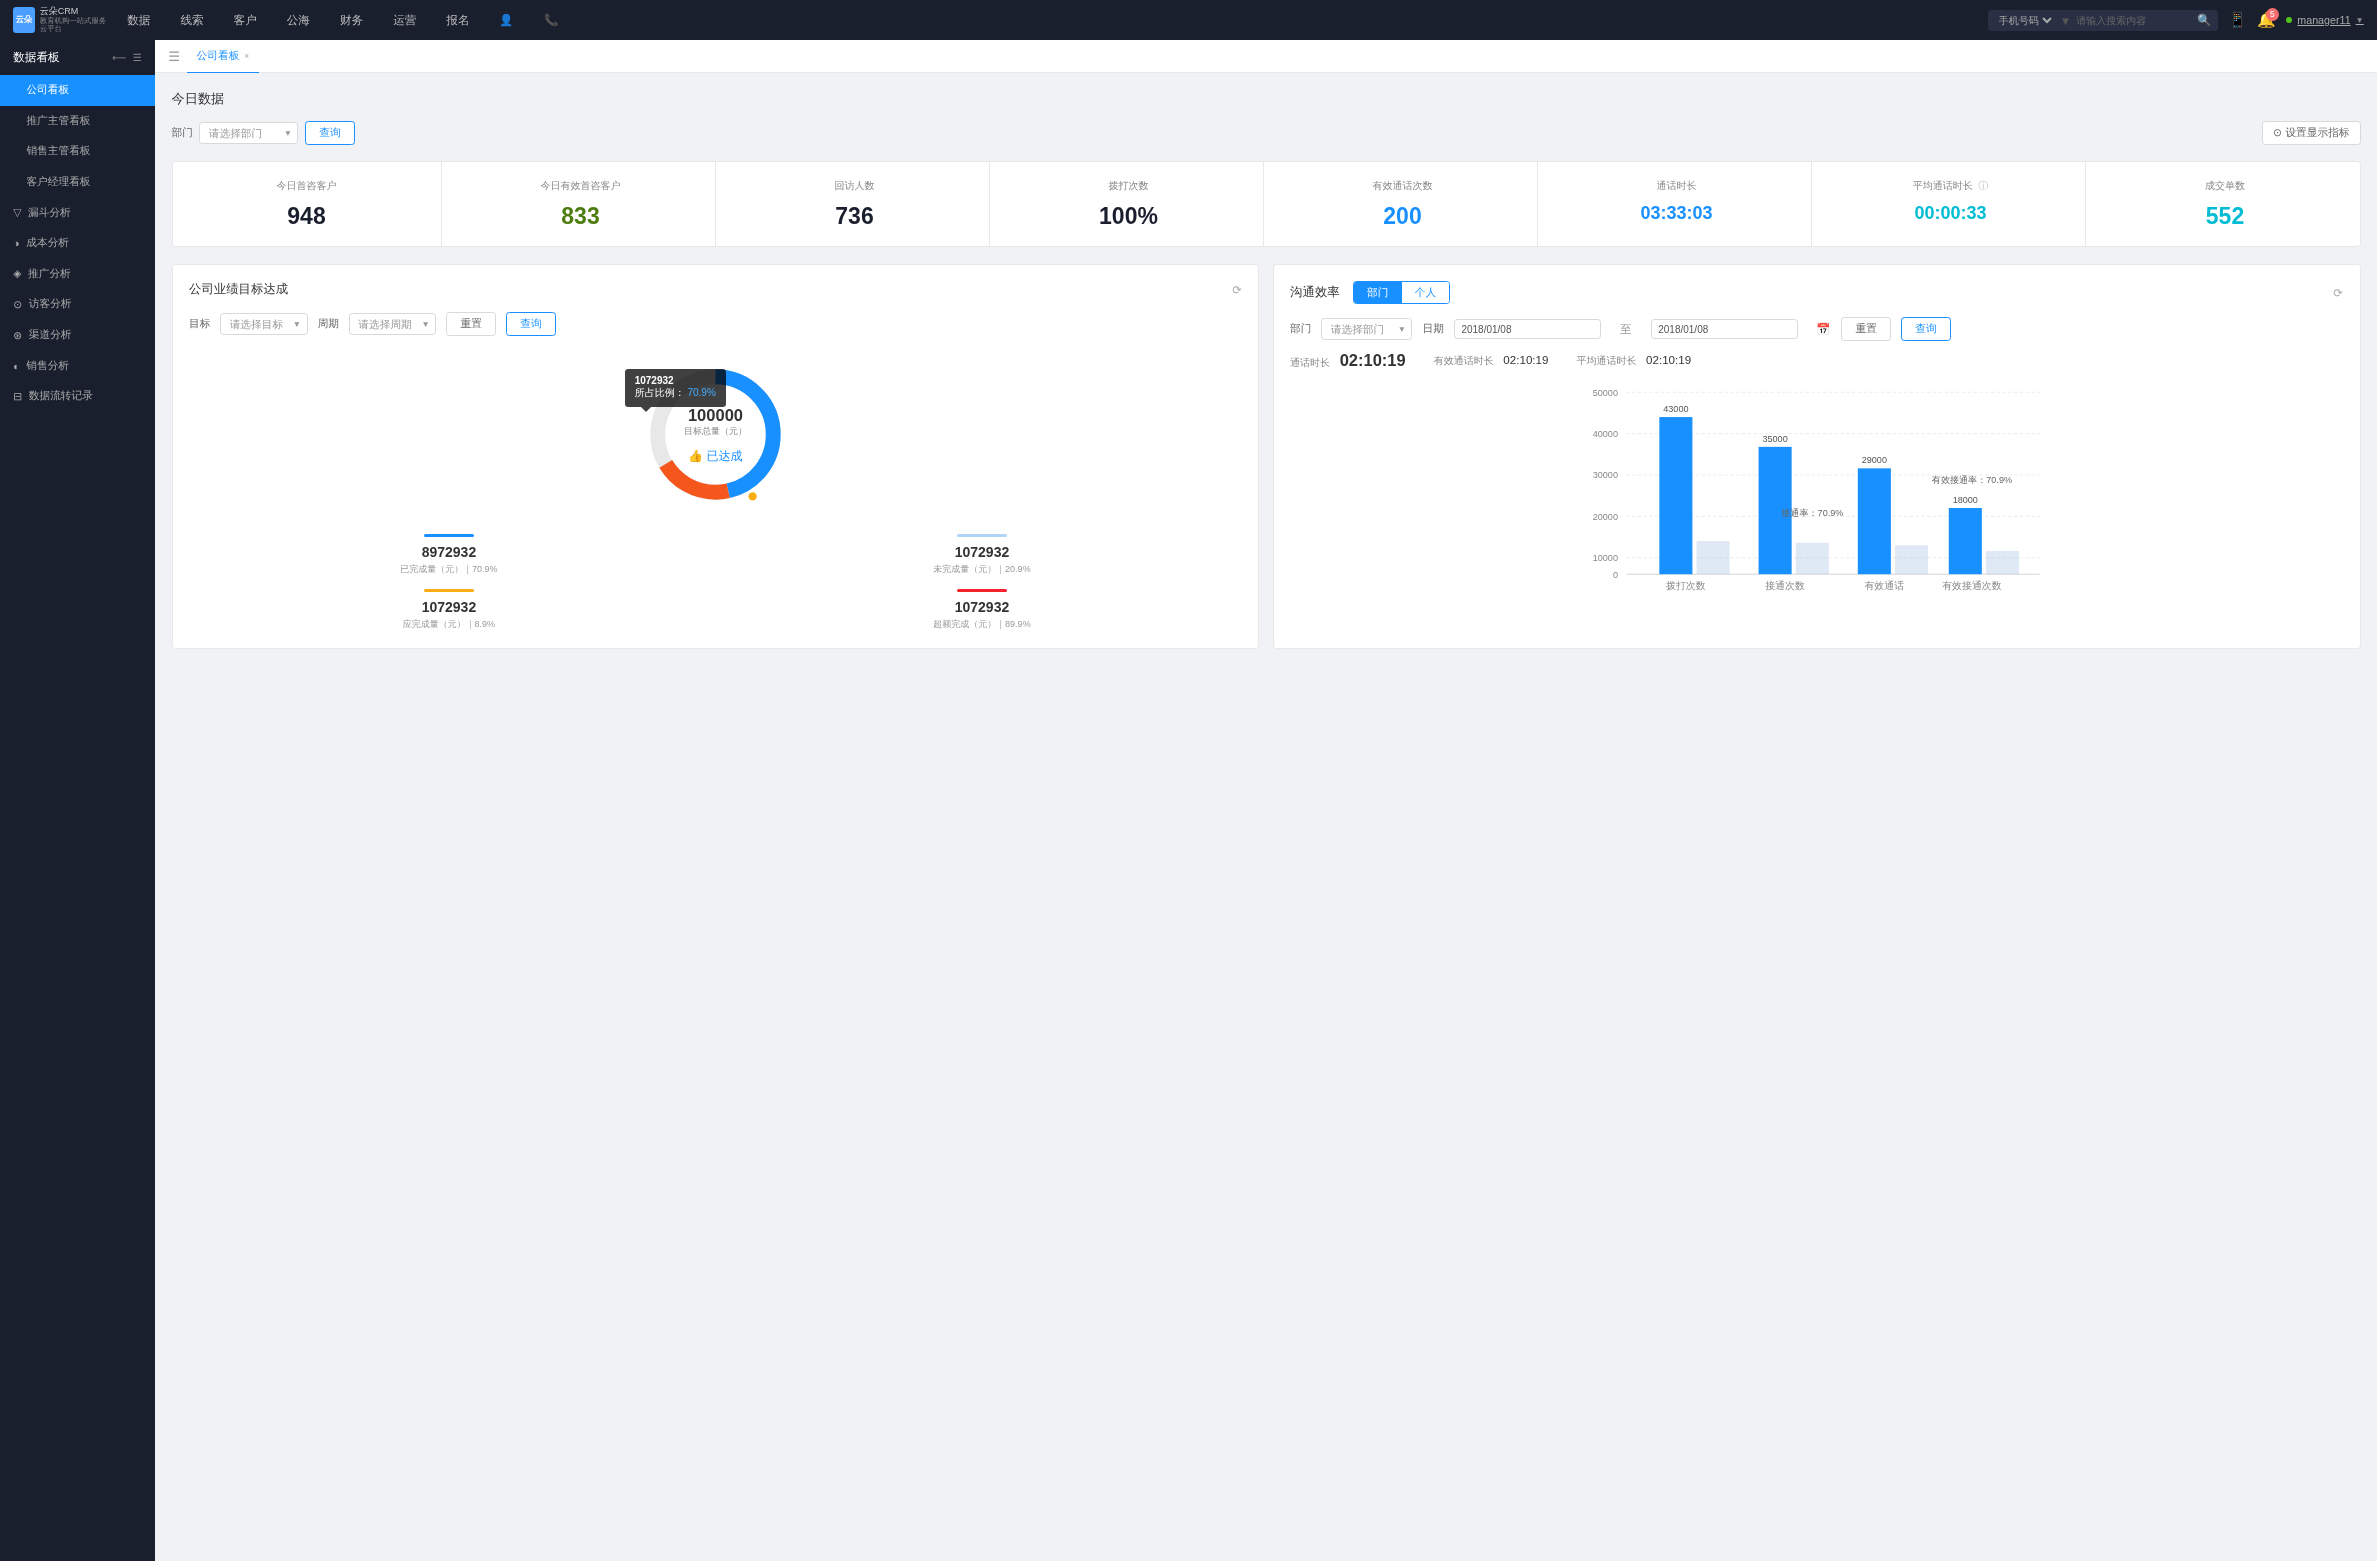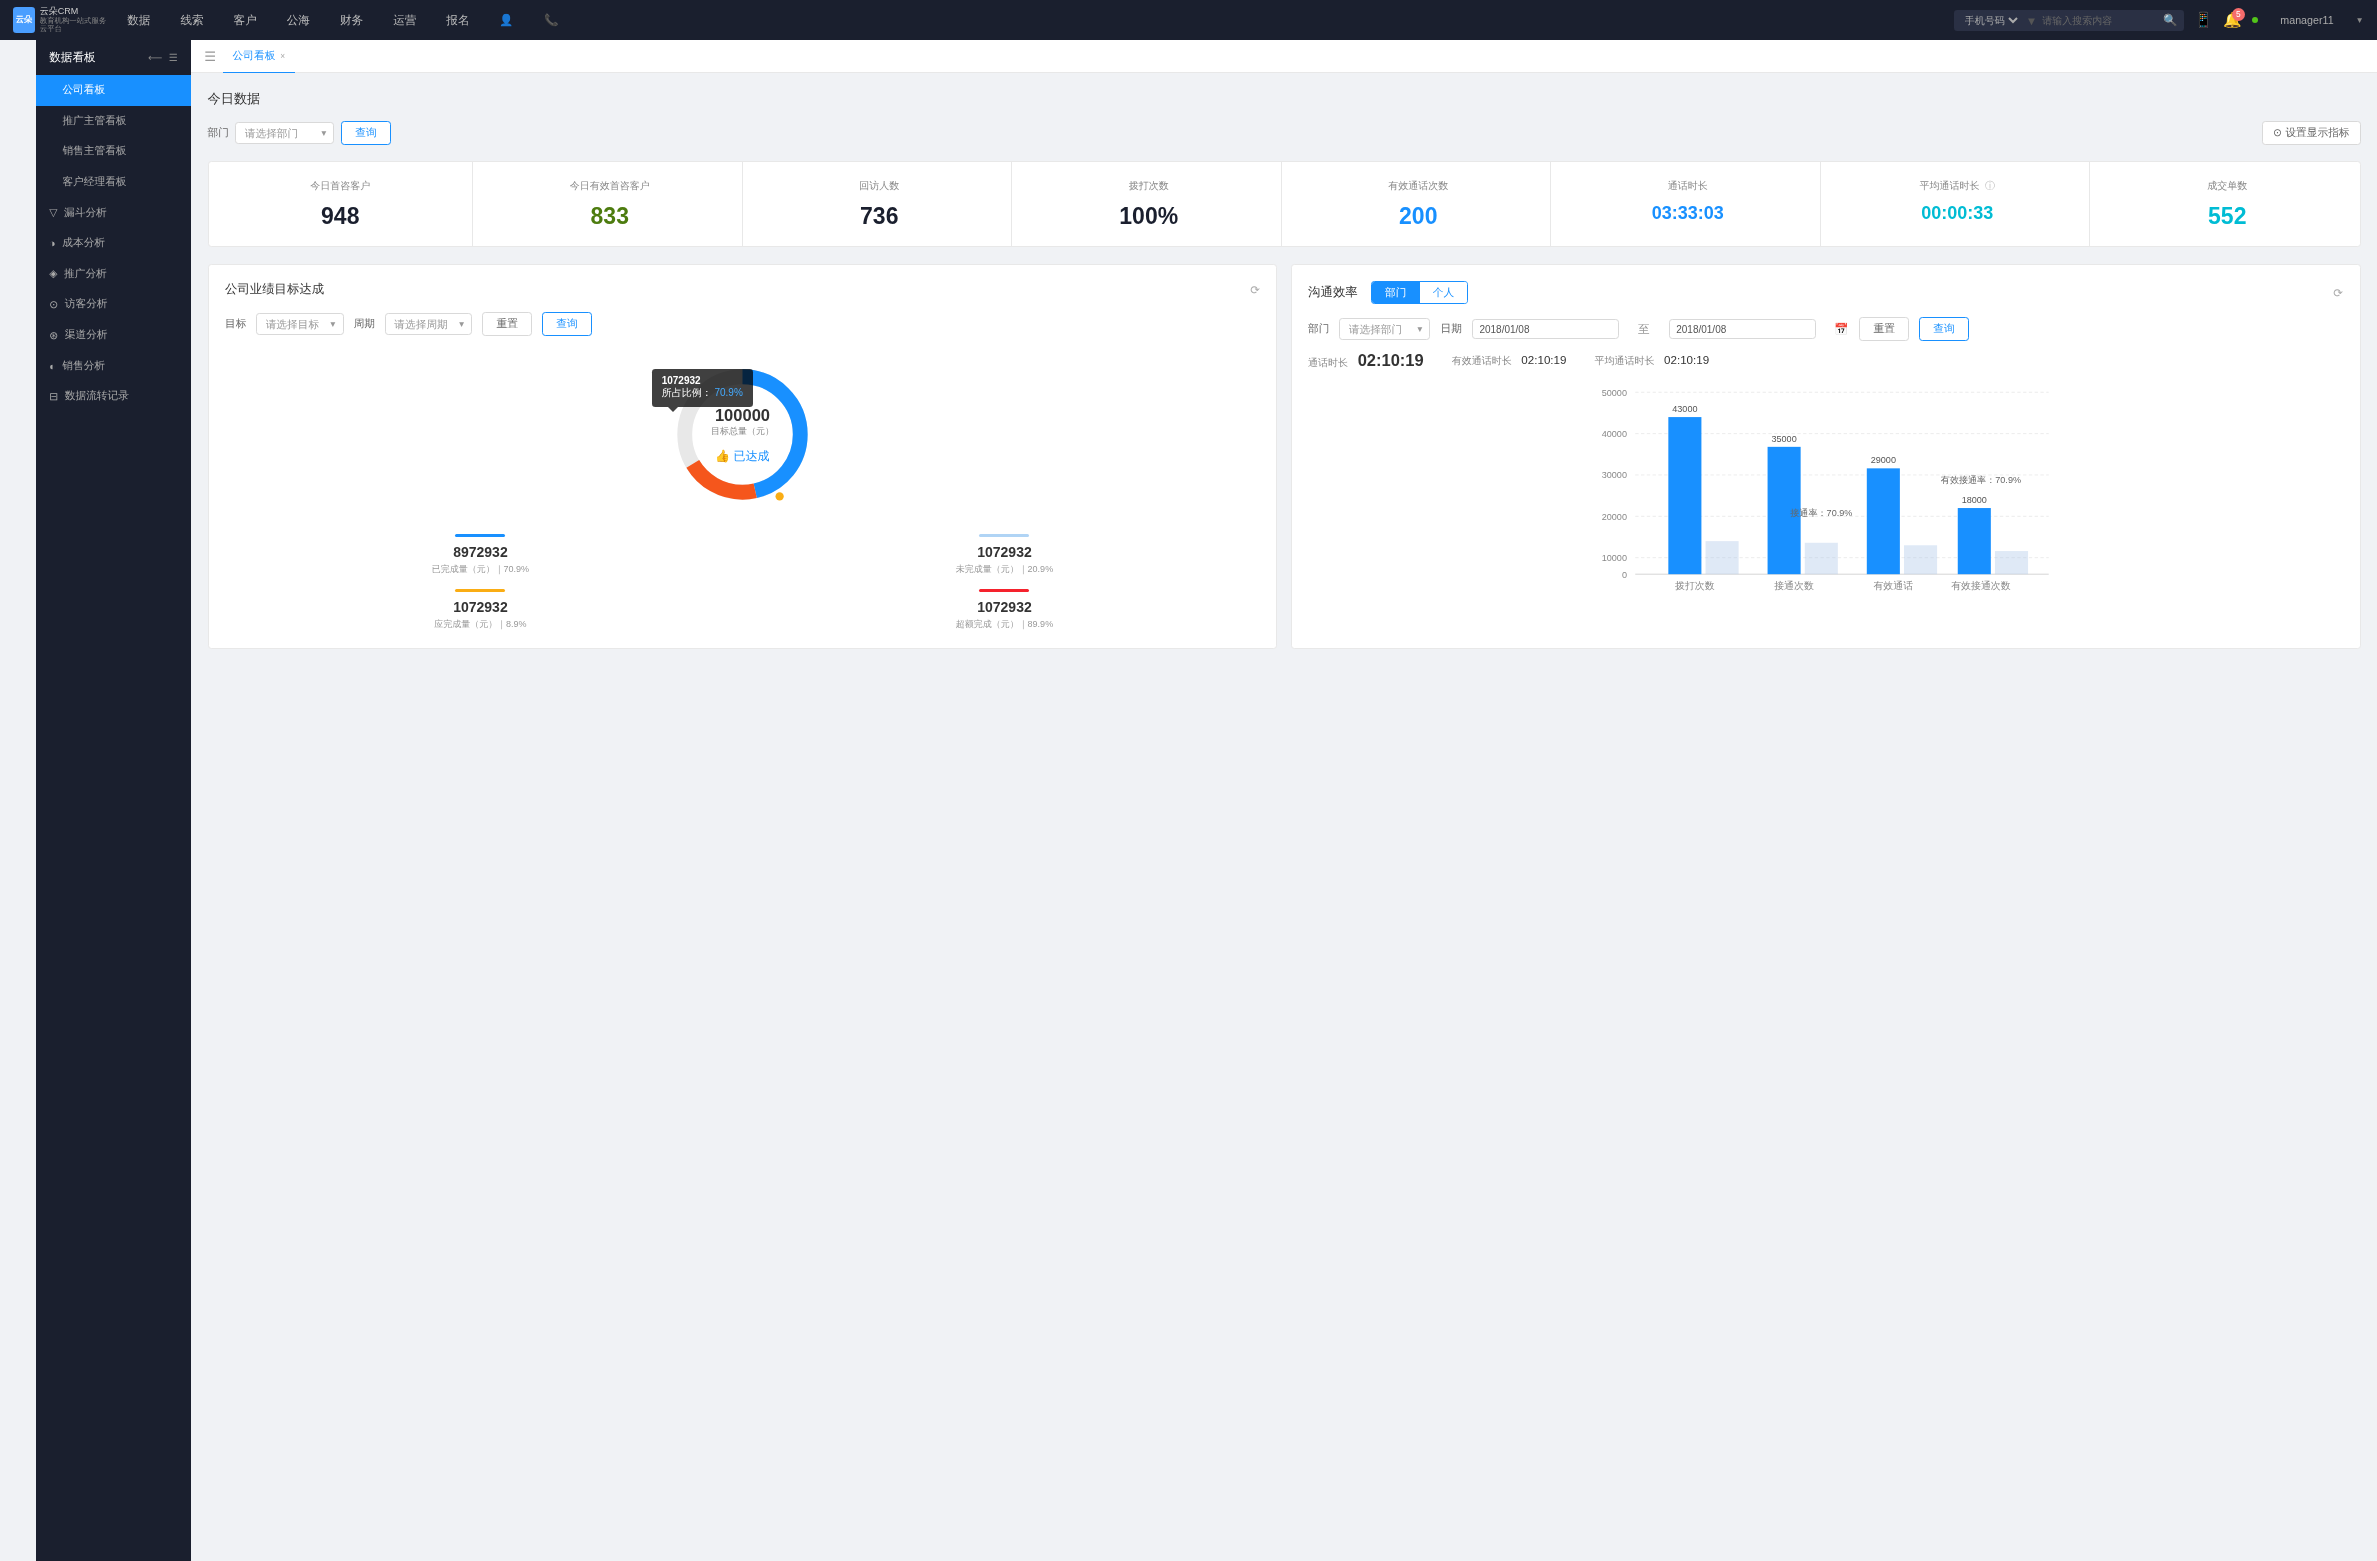--- a/index.html
+++ b/index.html
@@ -92,37 +92,37 @@
       background: #f56c6c;
       color: #fff;
       font-size: 8.3px;
       width: 13.2px; height: 13.2px;
       border-radius: 50%;
       display: flex; align-items: center; justify-content: center;
     }
     .user-info {
       display: flex;
       align-items: center;
-      gap: 22px;
+      gap: 5px;
       color: #aaa;
       cursor: pointer;
       font-size: 10.7px;
+      text-decoration: underline;
     }
     .user-dot {
       width: 6.6px; height: 6.6px;
       background: #52c41a;
       border-radius: 50%;
     }
 
     
     .app-body {
       display: flex;
       padding-top: 40px;
       height: 100vh;
-      padding-left: 36px;
     }
 
     
     .sidebar {
       width: 155px;
       background: #1a1f2e;
       height: calc(100vh - 40px);
       overflow-y: auto;
       flex-shrink: 0;
     }

